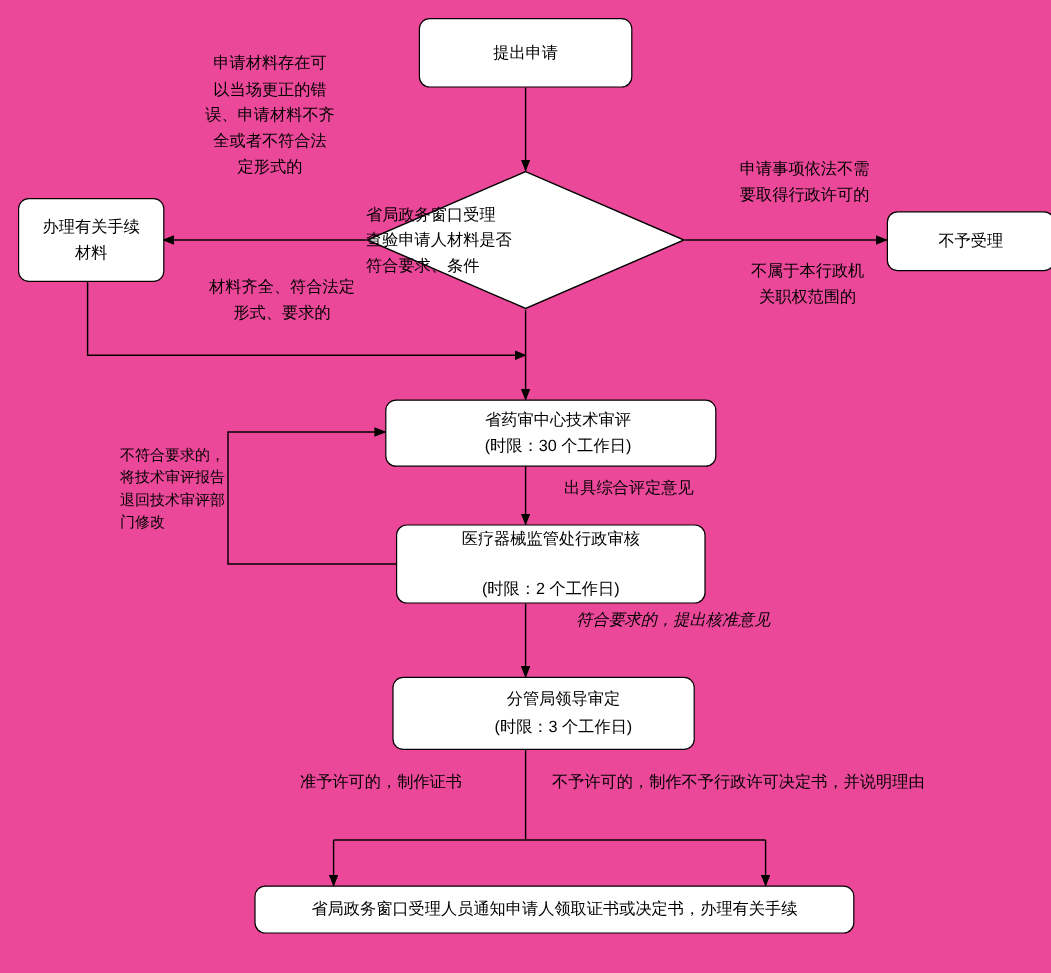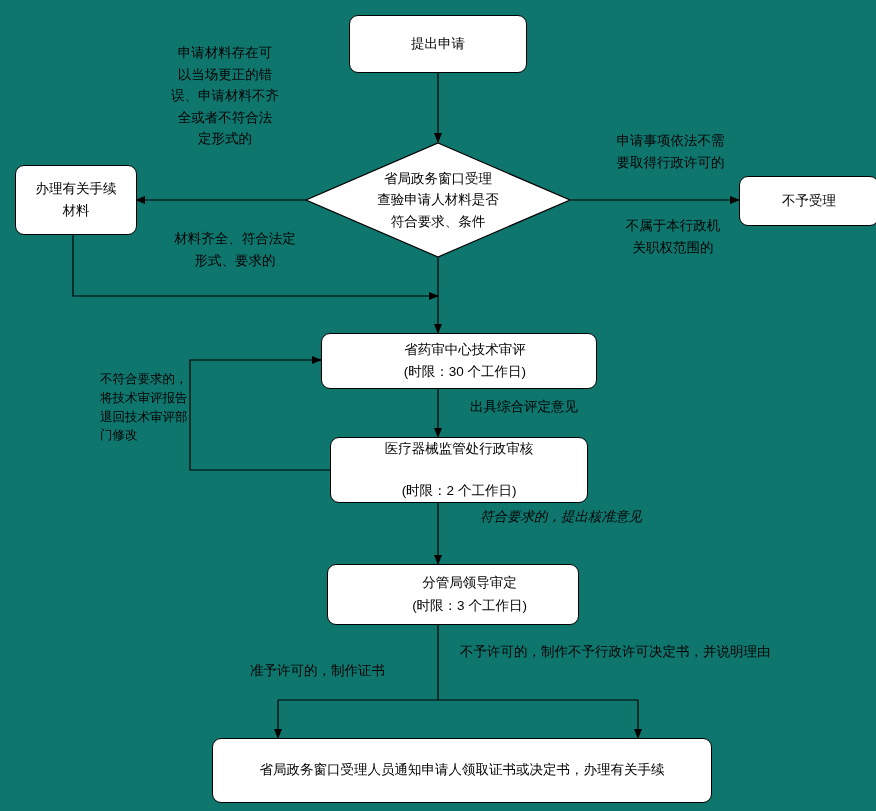--- a/index.html
+++ b/index.html
@@ -7,21 +7,21 @@
     padding: 0;
     background: #ffffff;
   }
   body {
     font-family: "Liberation Sans", "DejaVu Sans", sans-serif;
   }
   #canvas {
     position: relative;
     width: 876px;
     height: 811px;
-    background: #0f766e;
+    background: #ec4899;
     overflow: hidden;
   }
   .node {
     position: absolute;
     box-sizing: border-box;
     border: 1px solid #000000;
     background: #ffffff;
     display: flex;
     flex-direction: column;
     align-items: center;
@@ -47,21 +47,21 @@
     top: 0;
   }
   .diamond-text {
     position: absolute;
     left: 0;
     top: 0;
     width: 100%;
     height: 100%;
     display: flex;
     flex-direction: column;
-    align-items: center;
+    align-items: flex-start;
     justify-content: center;
     text-align: center;
     font-size: 13.5px;
     line-height: 1.6;
     color: #000000;
   }
   .label {
     position: absolute;
     font-size: 13.5px;
     line-height: 1.6;
@@ -151,21 +151,21 @@
   <div class="node rounded" style="left:330px; top:437px; width:258px; height:66px;gap:20px;">
     <span class="line">医疗器械监管处行政审核</span>
     <span class="line">(时限：2 个工作日)</span>
   </div>
 
   <div class="node rounded" style="left:327px; top:564px; width:252px; height:61px;padding-left:33px;">
     <span class="line">分管局领导审定</span>
     <span class="line">(时限：3 个工作日)</span>
   </div>
 
-  <div class="node rounded" style="left:212px; top:738px; width:500px; height:65px;">
+  <div class="node rounded" style="left:212px; top:738px; width:500px; height:40px;">
     <span class="line">省局政务窗口受理人员通知申请人领取证书或决定书，办理有关手续</span>
   </div>
 
   <div class="label center" style="left:150px; top:228px; width:170px;">材料齐全、符合法定
 形式、要求的</div>
 
   <div class="label center" style="left:150px; top:42px; width:150px;">申请材料存在可
 以当场更正的错
 误、申请材料不齐
 全或者不符合法
@@ -179,17 +179,17 @@
 
   <div class="label" style="left:470px; top:396px; width:180px;">出具综合评定意见</div>
 
   <div class="label small" style="left:100px; top:370px; width:130px;">不符合要求的，
 将技术审评报告
 退回技术审评部
 门修改</div>
 
   <div class="label" style="left:480px; top:506px; width:220px;font-style:italic;">符合要求的，提出核准意见</div>
 
-  <div class="label" style="left:250px; top:641px; width:190px;margin-top:19px;">准予许可的，制作证书</div>
+  <div class="label" style="left:250px; top:641px; width:190px;">准予许可的，制作证书</div>
 
   <div class="label" style="left:460px; top:641px; width:380px;">不予许可的，制作不予行政许可决定书，并说明理由</div>
 
 </div>
 
 </body></html>

